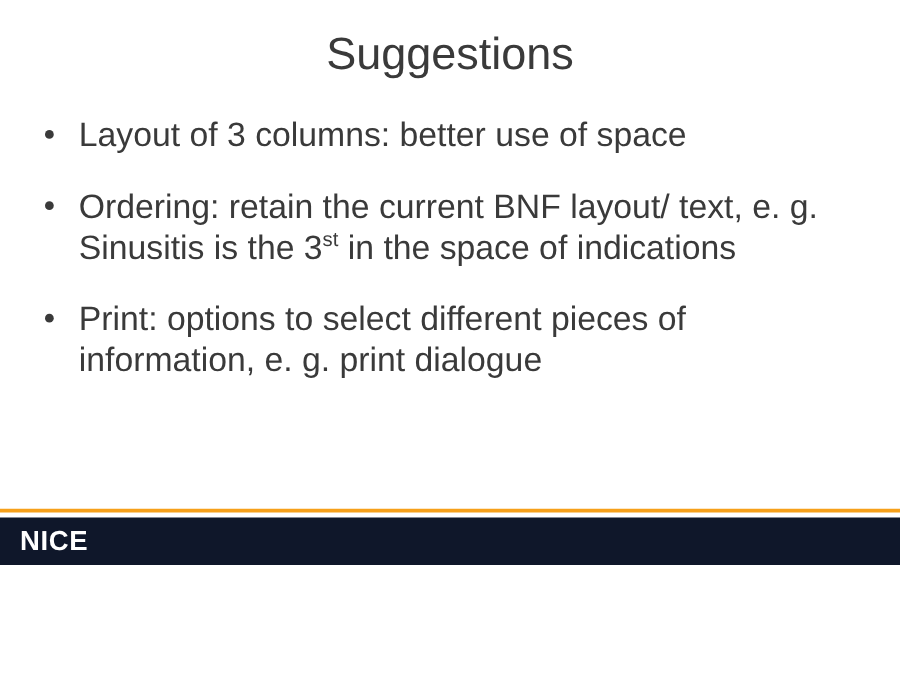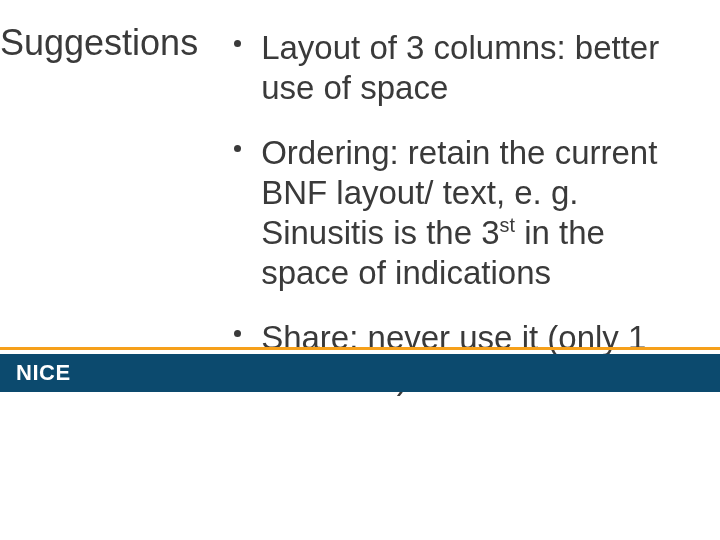--- a/index.html
+++ b/index.html
@@ -1,45 +1,45 @@
 <!DOCTYPE html>
 <html><head>
   <meta charset="utf-8">
   <style>
     * { margin:0; padding:0; box-sizing:border-box; }
     html,body { width:720px; height:540px; background:#fff; font-family:Arial,Helvetica,sans-serif; }
-    .slide { width:720px; height:392px; position:relative; display:flex; flex-direction:row; }
+    .slide { width:720px; height:452px; position:relative; display:flex; flex-direction:column;align-items:center; }
     .title { font-size:36px; color:#3a3a3a; text-align:center; margin-top:22px; font-weight:400; }
     .bullets { list-style:none; margin:28px 28px 0 36px; }
-    .bullets>li { color:#3a3a3a; font-size:33px; line-height:1.22; margin-bottom:24px; display:flex; }
+    .bullets>li { color:#3a3a3a; font-size:27px; line-height:1.22; margin-bottom:24px; display:flex; }
     .bullets .dot { display:inline-block; width:7px; height:7px; background:#3a3a3a; border-radius:50%; margin-top:12px; margin-right:20px; flex:0 0 7px; }
     .bullets .txt { flex:1; }
     .sup { font-size:0.6em; vertical-align:super; }
     .footer { position:absolute; left:0; right:0; bottom:0; height:50px; }
     .footer-line { position:absolute; left:0; right:0; bottom:42px; height:3px; background:#f6a01a; }
-    .footer-bar { position:absolute; left:0; right:0; bottom:0; height:38px; background:#0c4a6e; display:flex; align-items:center; padding-left:16px; }
+    .footer-bar { position:absolute; left:0; right:0; bottom:0; height:38px; background:#0f172a; display:flex; align-items:center; padding-left:16px; }
     .logo { color:#fff; font-size:22px; font-weight:600; letter-spacing:0.5px; font-family:Arial,Helvetica,sans-serif; }
   </style>
 </head>
 <body>
 
 <div class="slide">
   <h1 class="title">Suggestions</h1>
   <ul class="bullets">
     <li>
         <span class="dot"></span>
         <span class="txt"><span>Layout of 3 columns: better use of space</span><span class="sup"></span><span></span></span>
       </li>
     <li>
         <span class="dot"></span>
         <span class="txt"><span>Ordering: retain the current BNF layout/ text, e. g. Sinusitis is the 3</span><span class="sup">st</span><span> in the space of indications</span></span>
       </li>
     <li>
         <span class="dot"></span>
-        <span class="txt"><span>Share: never use it (only 1 comment)</span><span class="sup"></span><span></span></span>
+        <span class="txt"><span>Print: options to select different pieces of information, e. g. print dialogue</span><span class="sup"></span><span></span></span>
       </li>
   </ul>
   <div class="footer">
     <div class="footer-line"></div>
     <div class="footer-bar">
       <span class="logo">NICE</span>
     </div>
   </div>
 </div>
 

